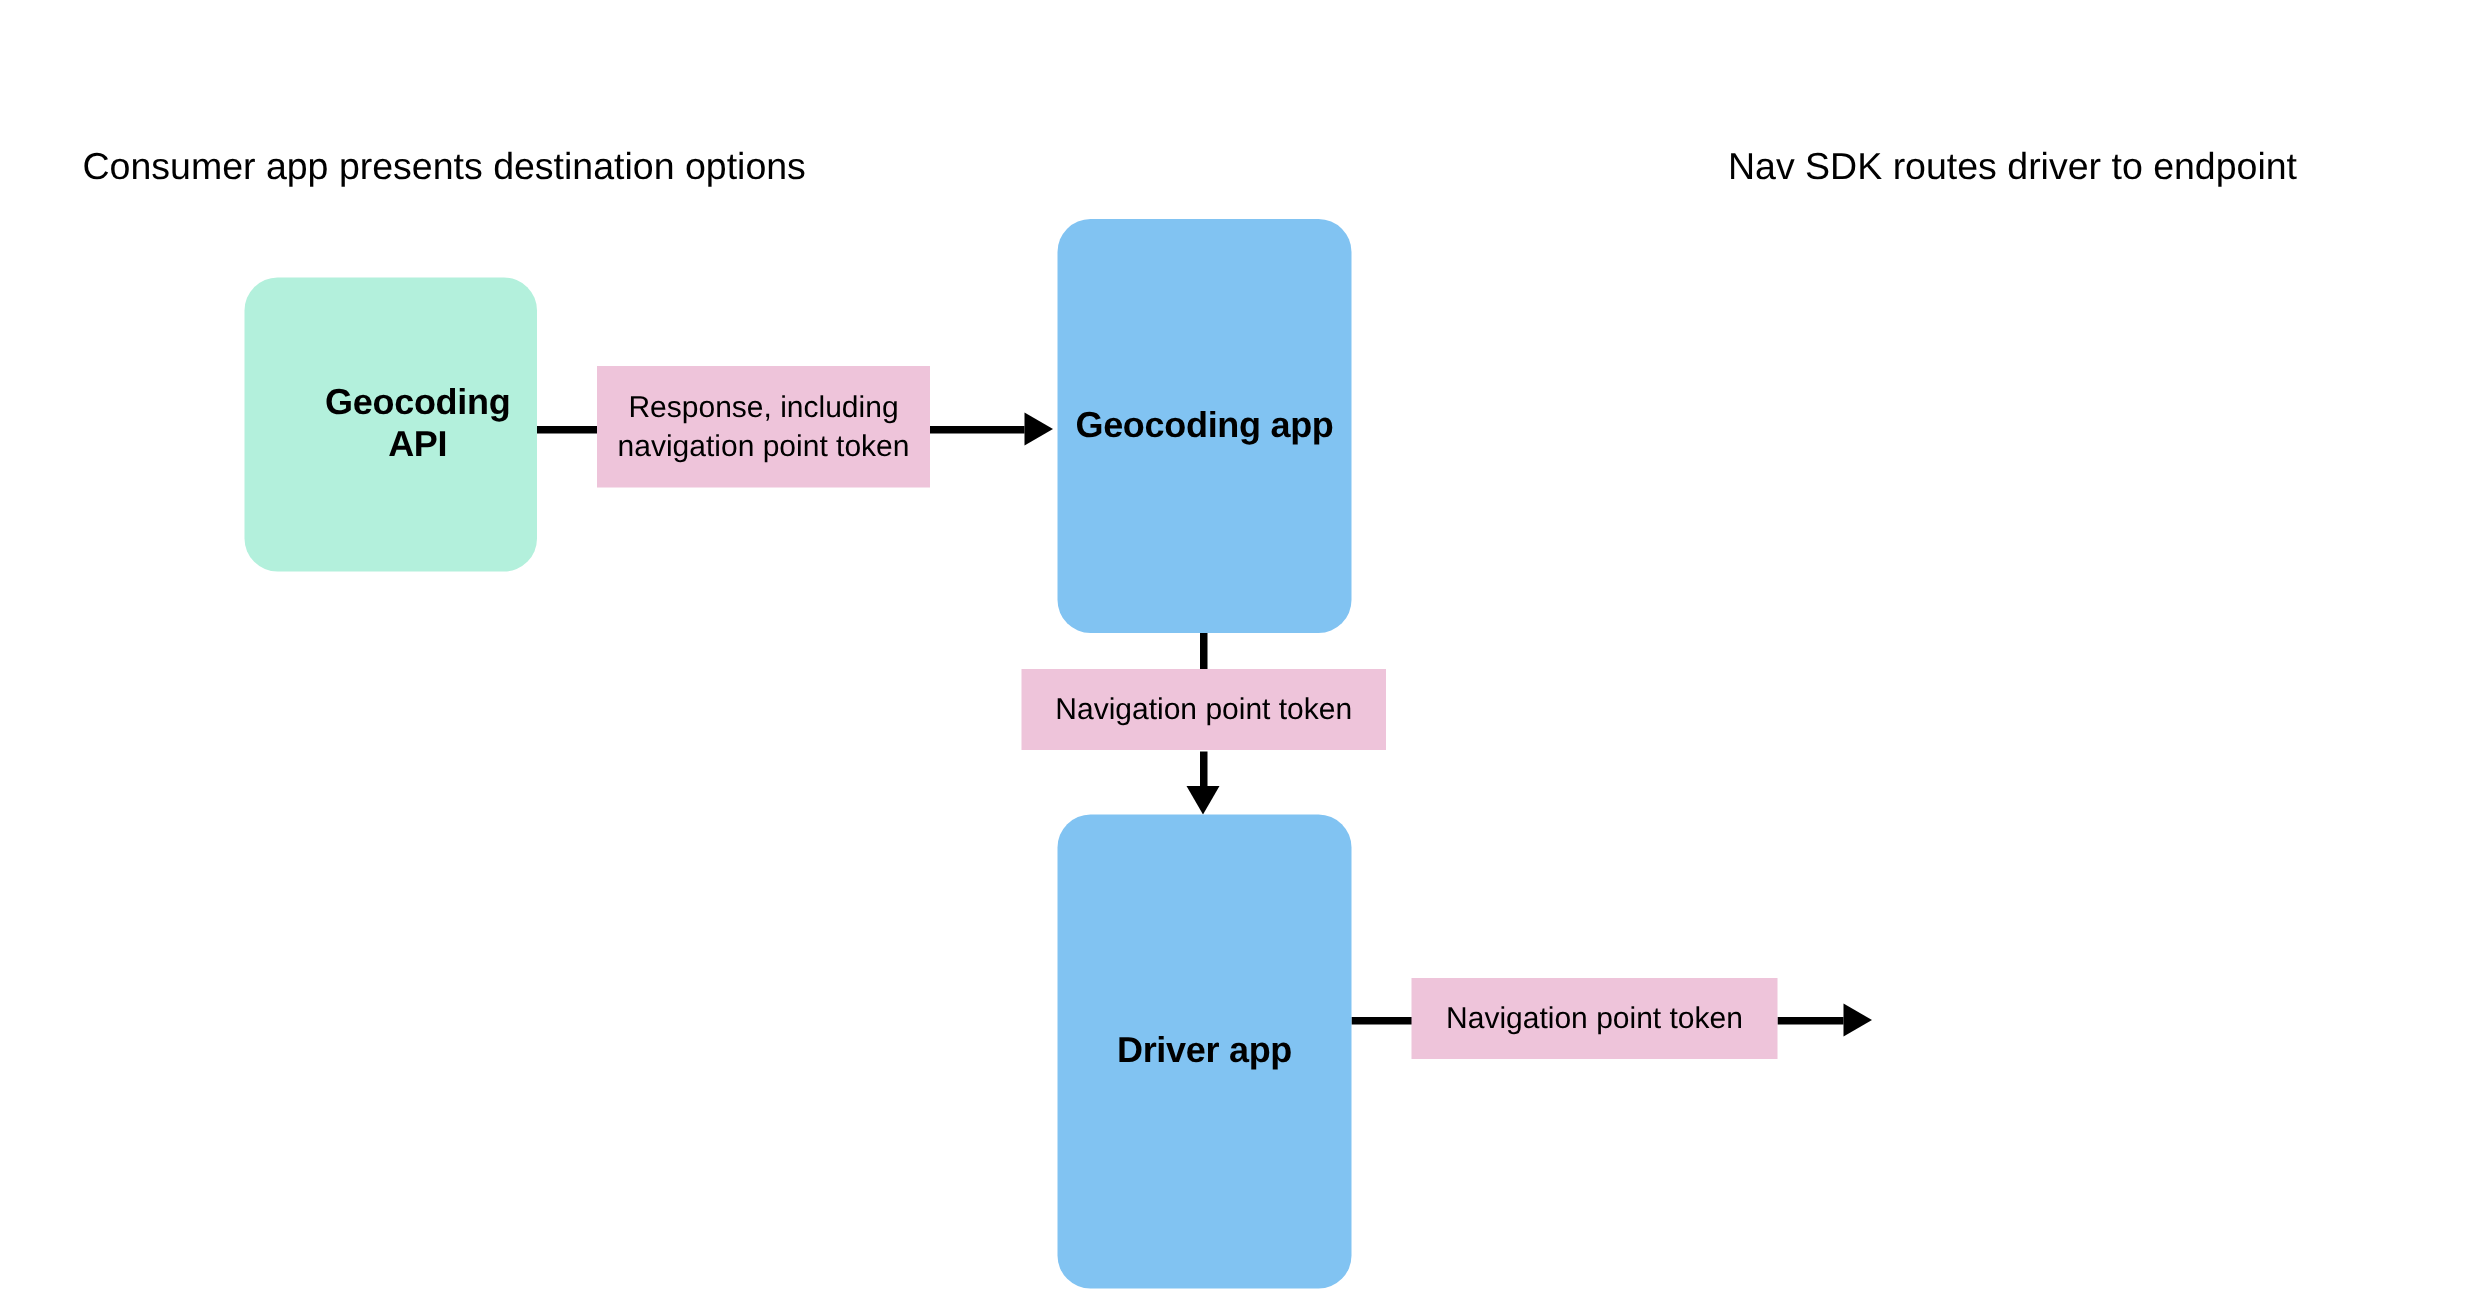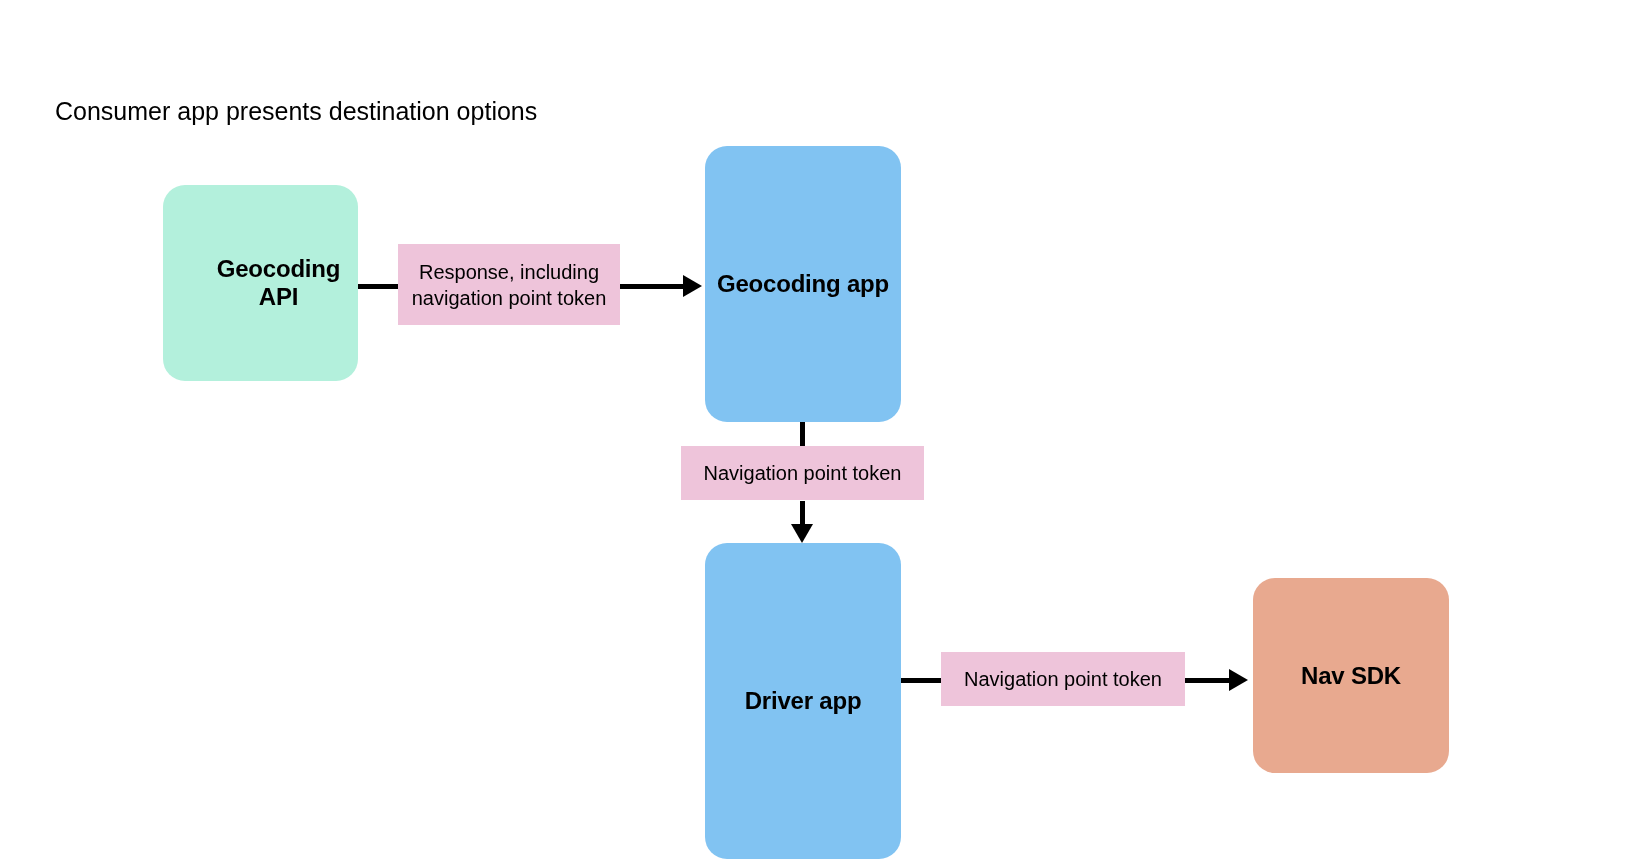--- a/index.html
+++ b/index.html
@@ -134,35 +134,35 @@
     left: 941px; top: 611px;
     width: 244px; height: 54px;
   }
 </style>
 </head>
 <body>
 
 <div id="canvas">
 
   <div id="heading-0" class="col-heading">Consumer app presents destination options</div>
+  <div id="heading-2" class="col-heading">Nav SDK routes driver to endpoint</div>
 
   <div id="line-geo-consumer-a" class="conn-line conn-h"></div>
   <div id="line-geo-consumer-b" class="conn-line conn-h"></div>
   <div id="arrow-geo-consumer" class="arrow-right"></div>
 
   <div id="line-consumer-driver-a" class="conn-line conn-v"></div>
   <div id="line-consumer-driver-b" class="conn-line conn-v"></div>
   <div id="arrow-consumer-driver" class="arrow-down"></div>
 
   <div id="line-driver-navsdk-a" class="conn-line conn-h"></div>
   <div id="line-driver-navsdk-b" class="conn-line conn-h"></div>
   <div id="arrow-driver-navsdk" class="arrow-right"></div>
 
   <div id="node-geocoding" class="node">Geocoding API</div>
   <div id="node-consumer" class="node">Geocoding app</div>
   <div id="node-driver" class="node">Driver app</div>
-  <div id="node-navsdk" class="node">Nav SDK</div>
 
   <div id="label-response" class="edge-label">Response, including navigation point token</div>
   <div id="label-nav-token-1" class="edge-label">Navigation point token</div>
   <div id="label-nav-token-2" class="edge-label">Navigation point token</div>
 
 </div>
 
 </body></html>

